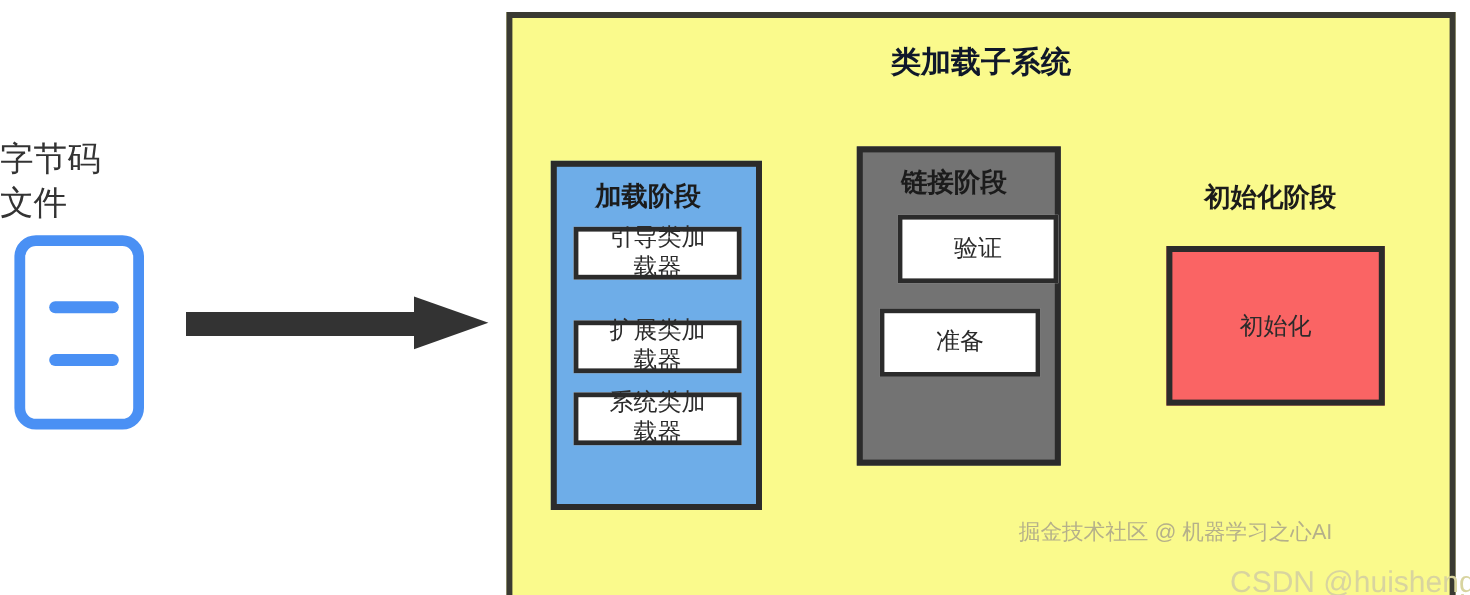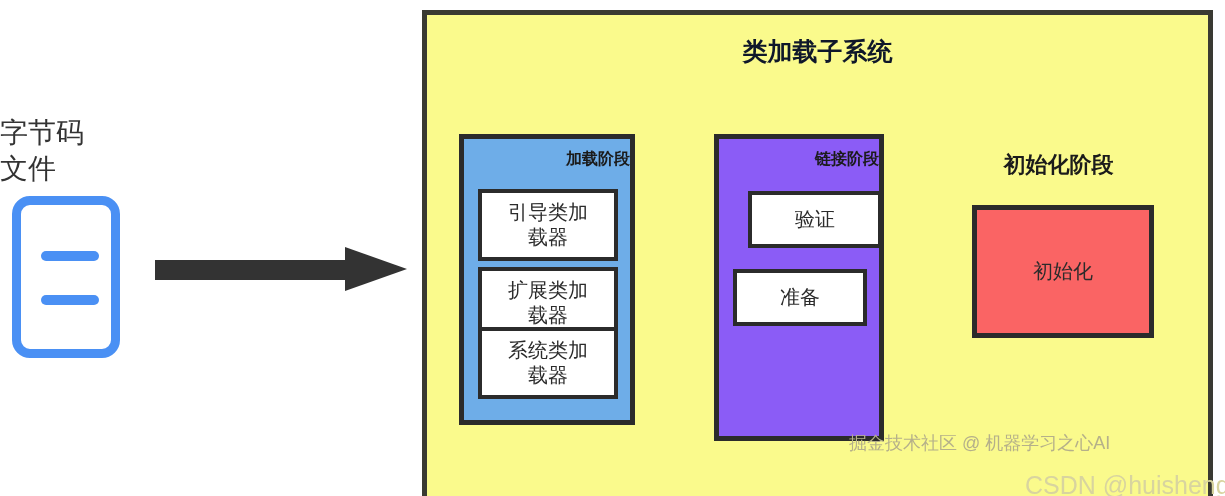--- a/index.html
+++ b/index.html
@@ -98,56 +98,57 @@
   .phase-box {
     position: absolute;
     box-sizing: border-box;
     border: 5px solid #2b2b2b;
   }
   .phase-box .phase-title {
     position: absolute;
     left: 0;
     top: 10px;
     width: 100%;
-    text-align: right;
-    font-size: 16px;
+    text-align: left;
+    font-size: 22px;
     font-weight: bold;
     color: #1b1b1b;
+    padding-left: 32px;
   }
   #load-phase {
     left: 32px;
     top: 119px;
     width: 176px;
     height: 291px;
     background: #6eade8;
   }
   #link-phase {
     left: 287px;
-    top: 119px;
+    top: 107px;
     width: 170px;
-    height: 307px;
-    background: #8b5cf6;
+    height: 266px;
+    background: #737373;
   }
 
   
   .sub-box {
     position: absolute;
     box-sizing: border-box;
     background: #ffffff;
     border: 4px solid #2b2b2b;
     display: flex;
     align-items: center;
     justify-content: center;
     text-align: center;
     font-size: 20px;
     line-height: 25px;
     color: #2b2b2b;
     white-space: pre-line;
   }
-  #load-phase .sub-box { left: 14px; width: 140px; height: 72px; }
+  #load-phase .sub-box { left: 14px; width: 140px; height: 44px; }
   #load-phase .sub-box.i0 { top: 50px; }
   #load-phase .sub-box.i1 { top: 128px; }
   #load-phase .sub-box.i2 { top: 188px; }
 
   #link-phase .sub-box { left: 14px; width: 134px; height: 57px; }
   #link-phase .sub-box.i0 { top: 52px; margin-left: 15px; }
   #link-phase .sub-box.i1 { top: 130px; }
   #link-phase .sub-box.i2 { top: 208px; }
 
   

